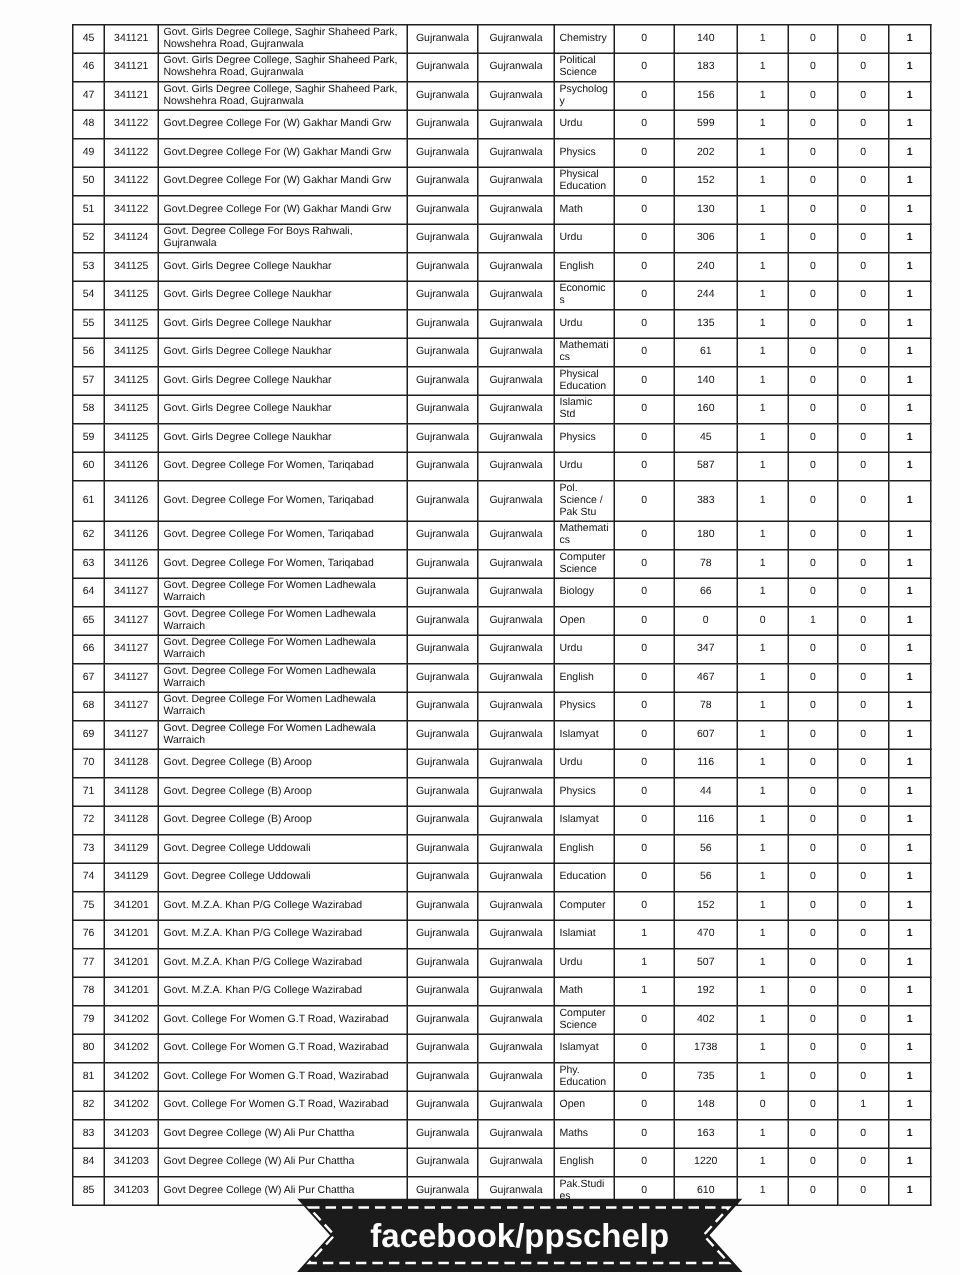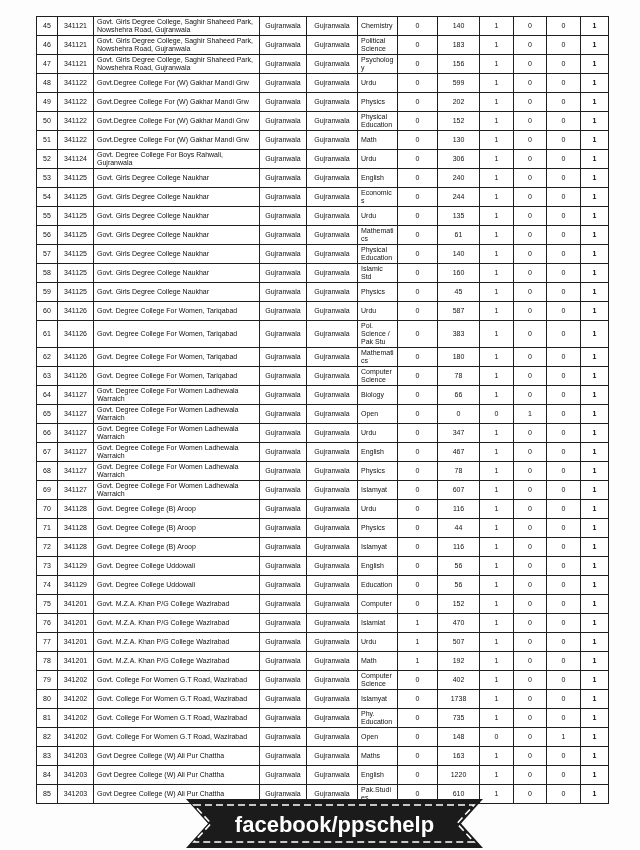--- a/index.html
+++ b/index.html
@@ -4,21 +4,21 @@
 <style>
   html,body{margin:0;padding:0;}
   body{
     width:640px;height:850px;
     background:#fdfdfd;
     font-family:"Liberation Sans", sans-serif;
     color:#111;
     position:relative;
     overflow:hidden;
   }
-  .page{position:absolute;inset:0;}
+  .page{position:absolute;inset:0;margin-left:12px;}
   table.roster{
     position:absolute;
     left:36px;top:16px;
     width:572px;
     border-collapse:collapse;
     table-layout:fixed;
     background:#ffffff;
     font-size:7px;
     line-height:8px;
   }

